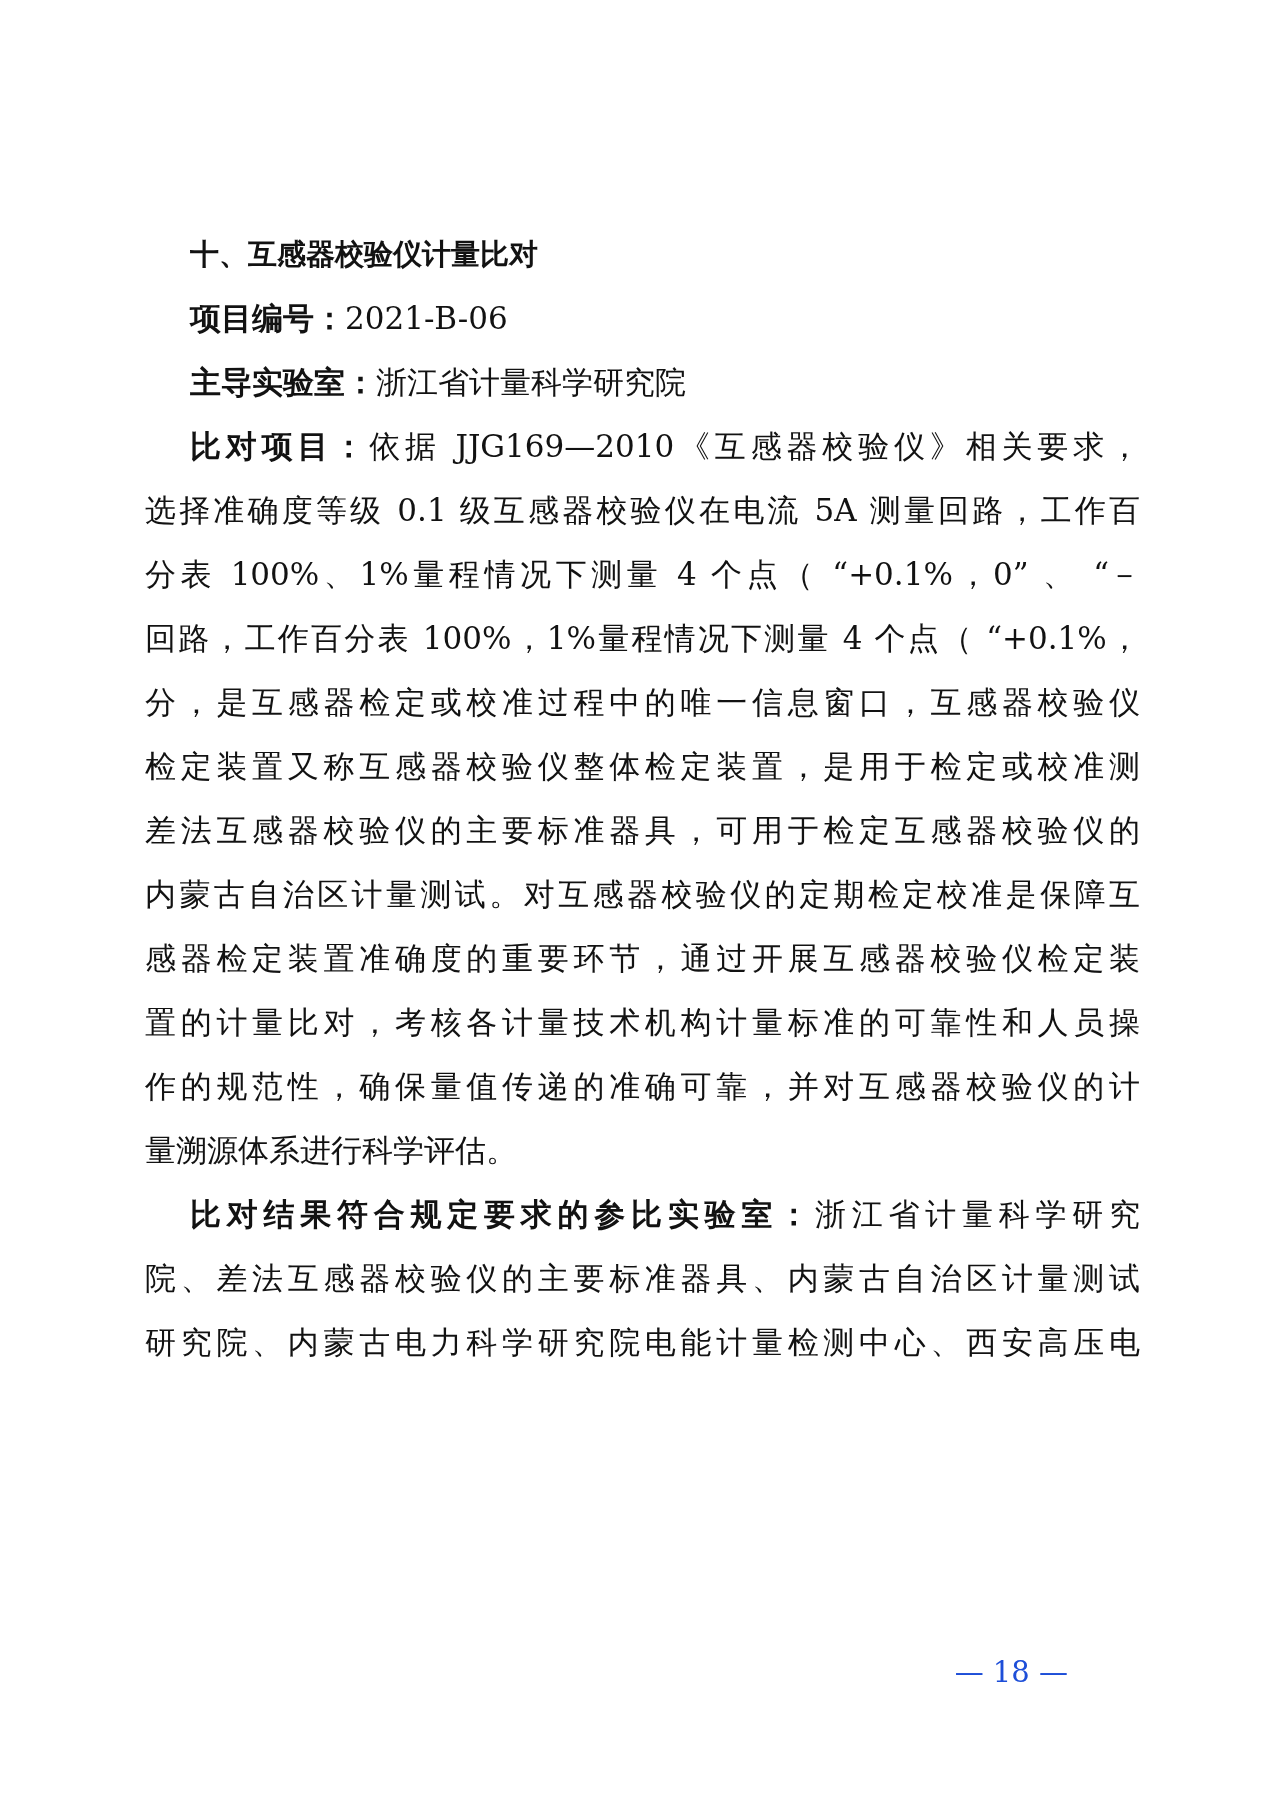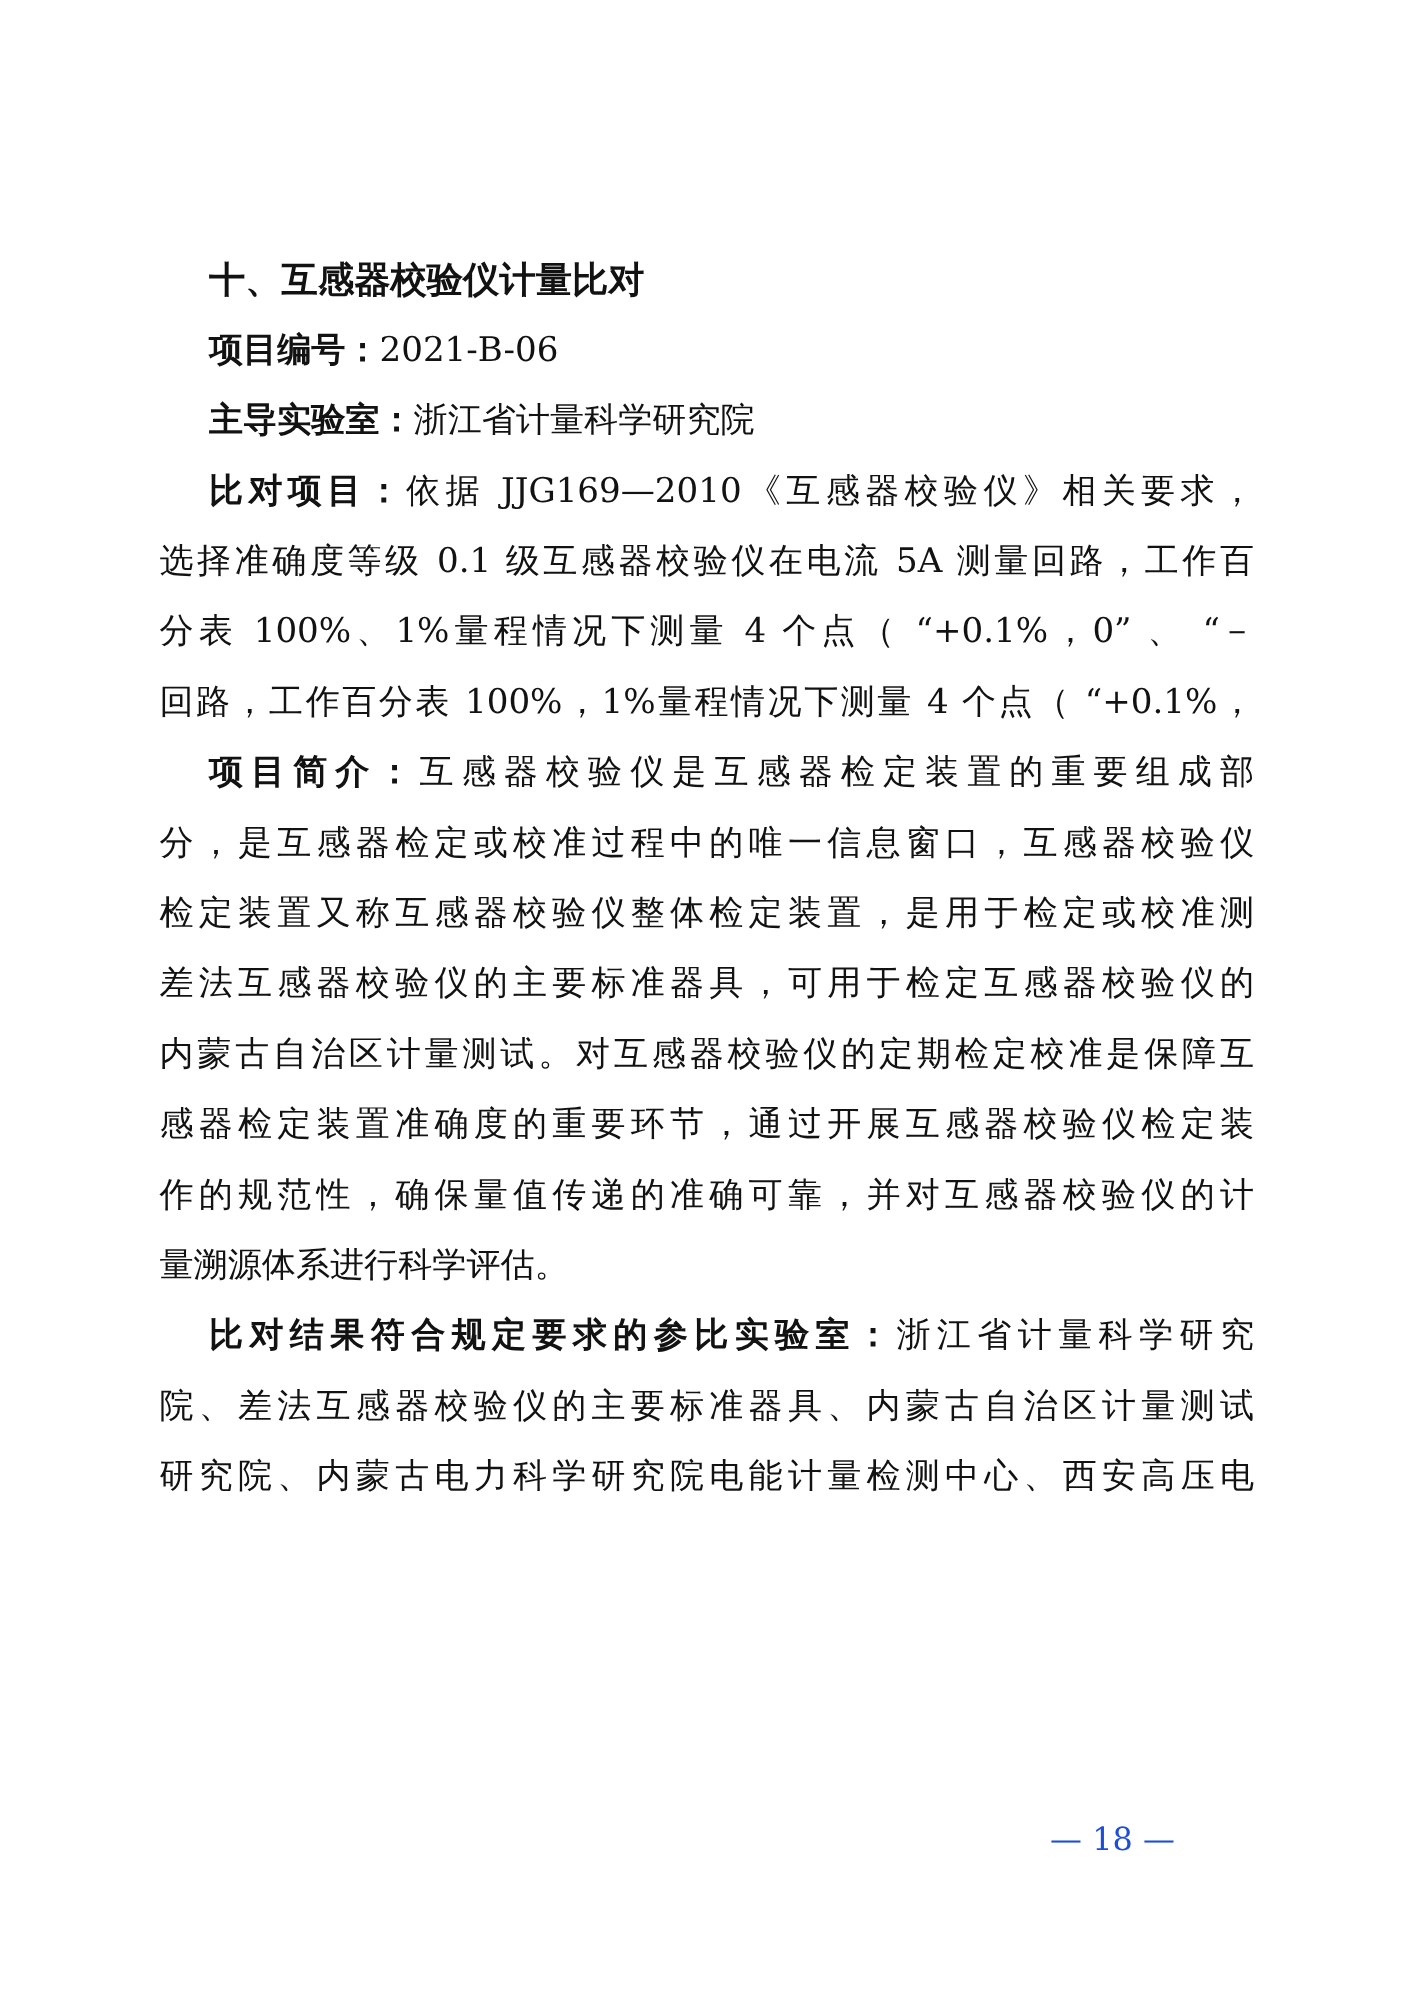--- a/index.html
+++ b/index.html
@@ -29,21 +29,21 @@
     white-space: normal;
   }
   .line.left {
     text-align: left;
     text-align-last: left;
   }
   .indent { text-indent: 45px; }
   .heading {
     font-family: "Liberation Sans", "DejaVu Sans", sans-serif;
     font-weight: 700;
-    font-size: 33px;
+    font-size: 29px;
   }
   .blabel {
     font-family: Liberation Mono, monospace;
     font-weight: 700;
   }
   .pagenum {
     position: absolute;
     right: 212px;
     top: 1655px;
     font-size: 29px;
@@ -60,26 +60,26 @@
 
     <div class="line left indent"><span class="blabel">项目编号：</span><span>2021-B-06</span></div>
 
     <div class="line left indent"><span class="blabel">主导实验室：</span><span>浙江省计量科学研究院</span></div>
 
     <div class="line indent"><span class="blabel">比对项目：</span><span>依据 JJG169—2010《互感器校验仪》相关要求，</span></div>
     <div class="line">选择准确度等级 0.1 级互感器校验仪在电流 5A 测量回路，工作百</div>
     <div class="line">分表 100%、1%量程情况下测量 4 个点（ “+0.1%，0” 、 “－</div>
     <div class="line">回路，工作百分表 100%，1%量程情况下测量 4 个点（ “+0.1%，</div>
 
-    <div class="line indent"><span class="blabel">项目简介：</span><span>互感器校验仪是互感器检定装置的重要组成部</span></div>
     <div class="line">分，是互感器检定或校准过程中的唯一信息窗口，互感器校验仪</div>
     <div class="line">检定装置又称互感器校验仪整体检定装置，是用于检定或校准测</div>
     <div class="line">差法互感器校验仪的主要标准器具，可用于检定互感器校验仪的</div>
     <div class="line">内蒙古自治区计量测试。对互感器校验仪的定期检定校准是保障互</div>
     <div class="line">感器检定装置准确度的重要环节，通过开展互感器校验仪检定装</div>
+    <div class="line">置的计量比对，考核各计量技术机构计量标准的可靠性和人员操</div>
     <div class="line">作的规范性，确保量值传递的准确可靠，并对互感器校验仪的计</div>
     <div class="line left">量溯源体系进行科学评估。</div>
 
     <div class="line indent"><span class="blabel">比对结果符合规定要求的参比实验室：</span><span>浙江省计量科学研究</span></div>
     <div class="line">院、差法互感器校验仪的主要标准器具、内蒙古自治区计量测试</div>
     <div class="line">研究院、内蒙古电力科学研究院电能计量检测中心、西安高压电</div>
 
   </div>
 
   <div class="pagenum">— 18 —</div>

